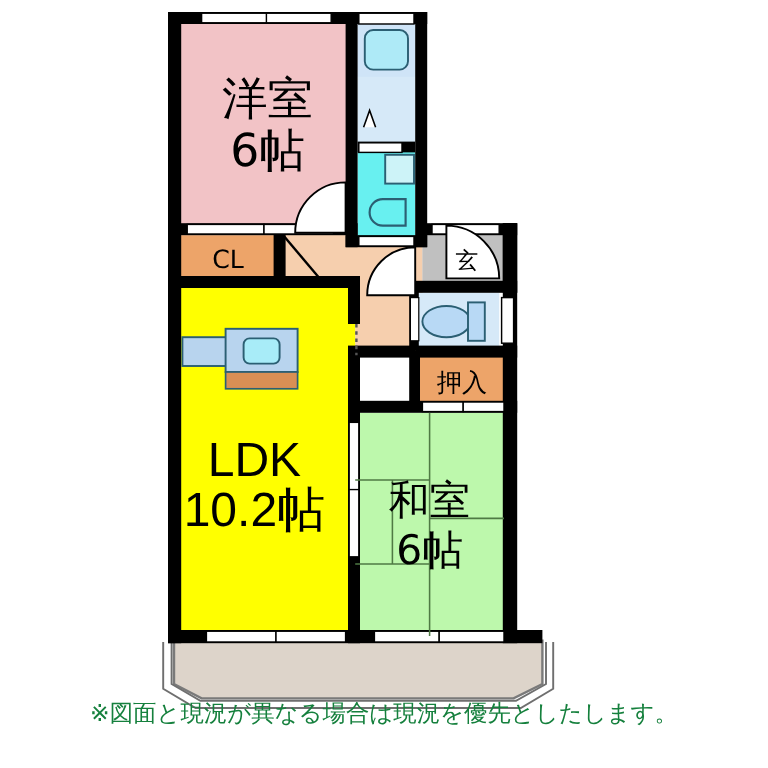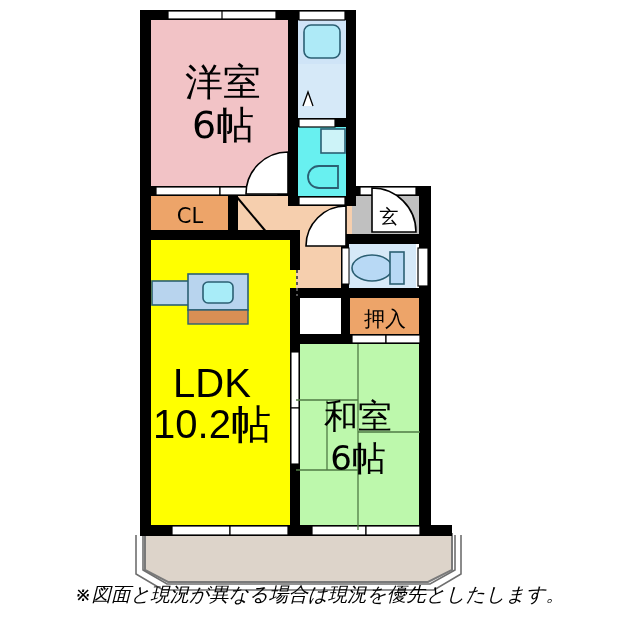--- a/index.html
+++ b/index.html
@@ -24,23 +24,22 @@
     position: absolute;
     left: 0;
     top: 0;
   }
   .caption-block {
     position: absolute;
     left: 0;
     top: 583px;
     width: 640px;
     text-align: center;
-    color: #000000;
+    color: #15803d;
     line-height: 1.18;
-    font-style: italic;
   }
   .caption-line-1 {
     font-size: 19.5px;
     letter-spacing: 0px;
     white-space: nowrap;
   }
   .caption-line-2 {
     font-size: 19.5px;
     letter-spacing: 0px;
     white-space: nowrap;

